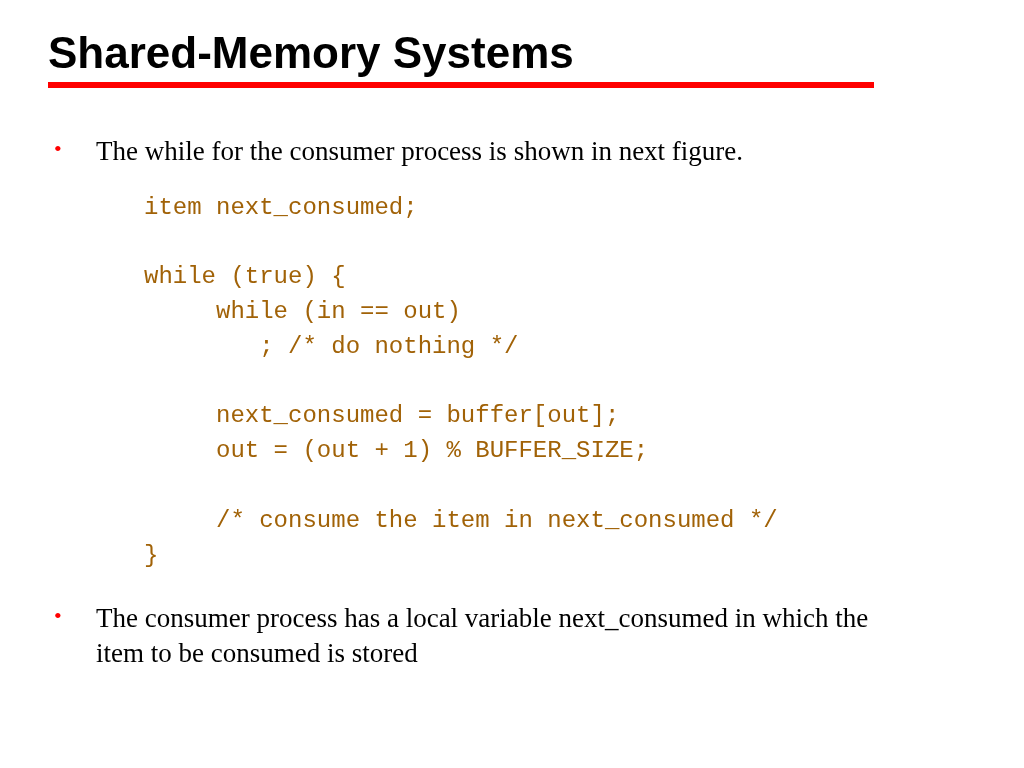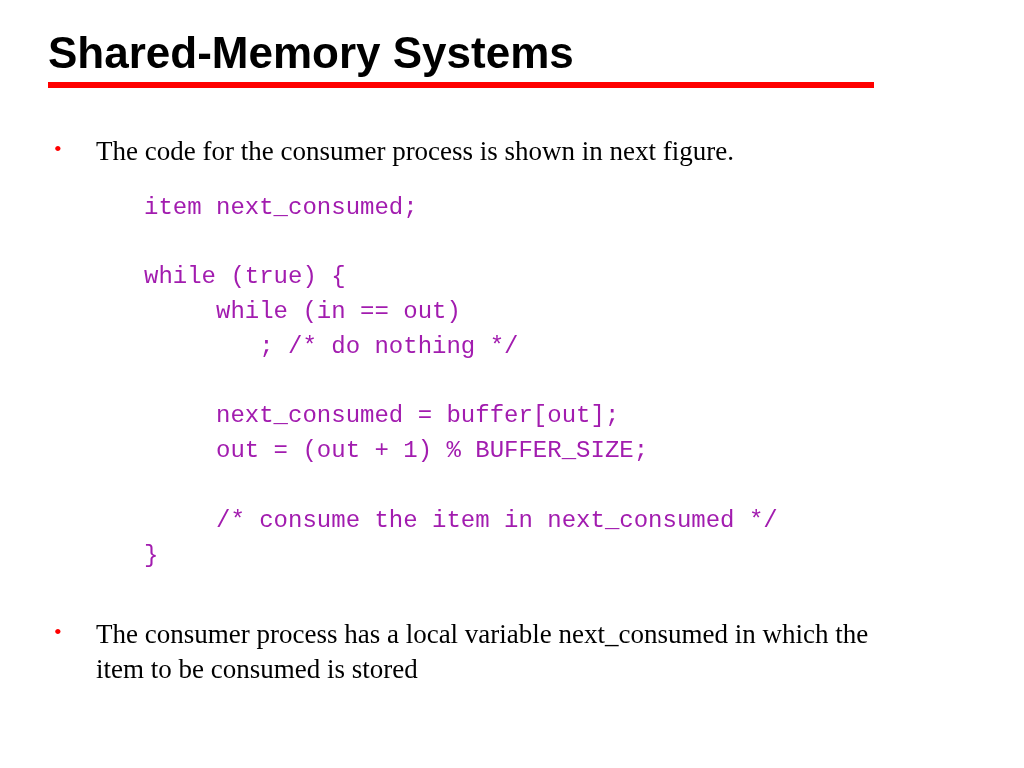--- a/index.html
+++ b/index.html
@@ -50,38 +50,38 @@
     padding-left: 6px;
   }
   .bullet .text {
     flex: 1 1 auto;
   }
   .code {
     font-family: "Courier New", Courier, monospace;
     font-size: 24px;
     line-height: 1.45;
     white-space: pre;
-    color: #a21caf;
-    margin: 22px 0 44px 96px;
+    color: #a16207;
+    margin: 22px 0 28px 96px;
   }
   .bold { font-weight: normal; }
 </style>
 </head>
 <body>
 
 <div class="slide">
 
   <h1 class="title">Shared-Memory Systems</h1>
   <div class="title-rule"></div>
 
   <div class="body">
 
     <div class="bullet">
       <div class="dot">•</div>
-      <div class="text">The code for the consumer process is shown in next figure.</div>
+      <div class="text">The while for the consumer process is shown in next figure.</div>
     </div>
 
     <div class="code">item next_consumed;
 
 while (true) {
      while (in == out)
         ; /* do nothing */
 
      next_consumed = buffer[out];
      out = (out + 1) % BUFFER_SIZE;

